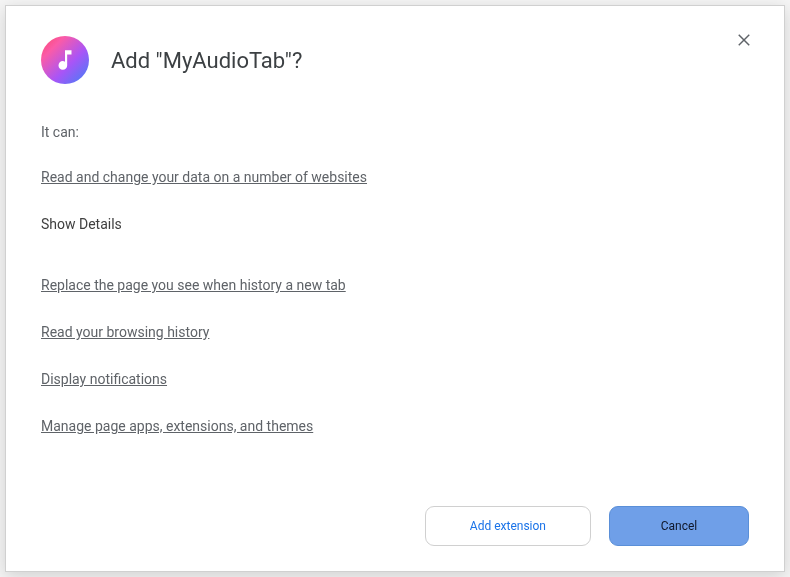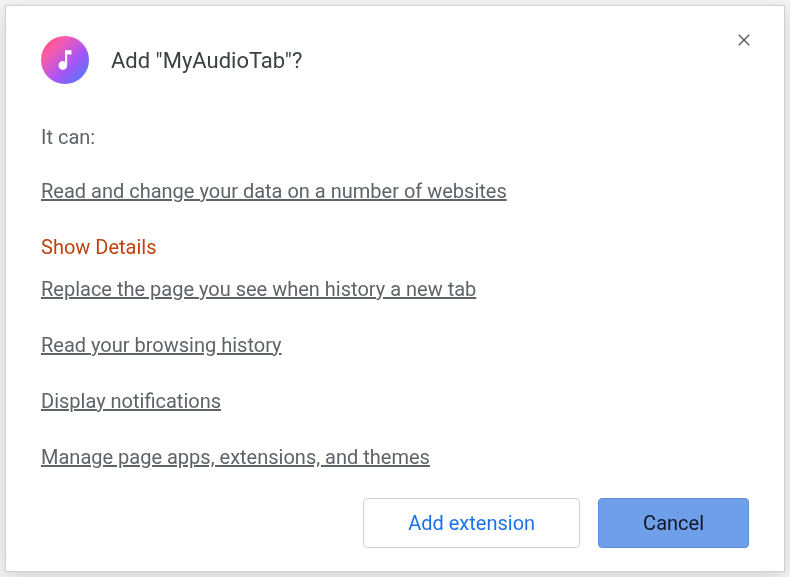--- a/index.html
+++ b/index.html
@@ -67,46 +67,46 @@
     }
     .close-btn svg {
       width: 18px;
       height: 18px;
       stroke: #5f6368;
       stroke-width: 2;
     }
     .content {
       flex: 1;
       color: #5f6368;
-      font-size: 20px;
+      font-size: 14px;
       line-height: 1.5;
     }
     .intro {
       margin-bottom: 24px;
     }
     .perm-item {
       margin-bottom: 26px;
       text-decoration: underline;
     }
     .show-details {
-      color: #c2410c;
+      color: #404040;
       cursor: pointer;
-      margin-bottom: 12px;
+      margin-bottom: 40px;
       display: block;
     }
     .footer {
       display: flex;
       justify-content: flex-end;
       gap: 18px;
       margin-top: auto;
     }
     .btn {
       padding: 12px 44px;
-      font-size: 20px;
-      border-radius: 4px;
+      font-size: 12px;
+      border-radius: 9px;
       cursor: pointer;
       font-family: inherit;
       min-width: 140px;
     }
     .btn-primary {
       background: #ffffff;
       border: 1px solid #d0d0d0;
       color: #1a73e8;
     }
     .btn-secondary {

